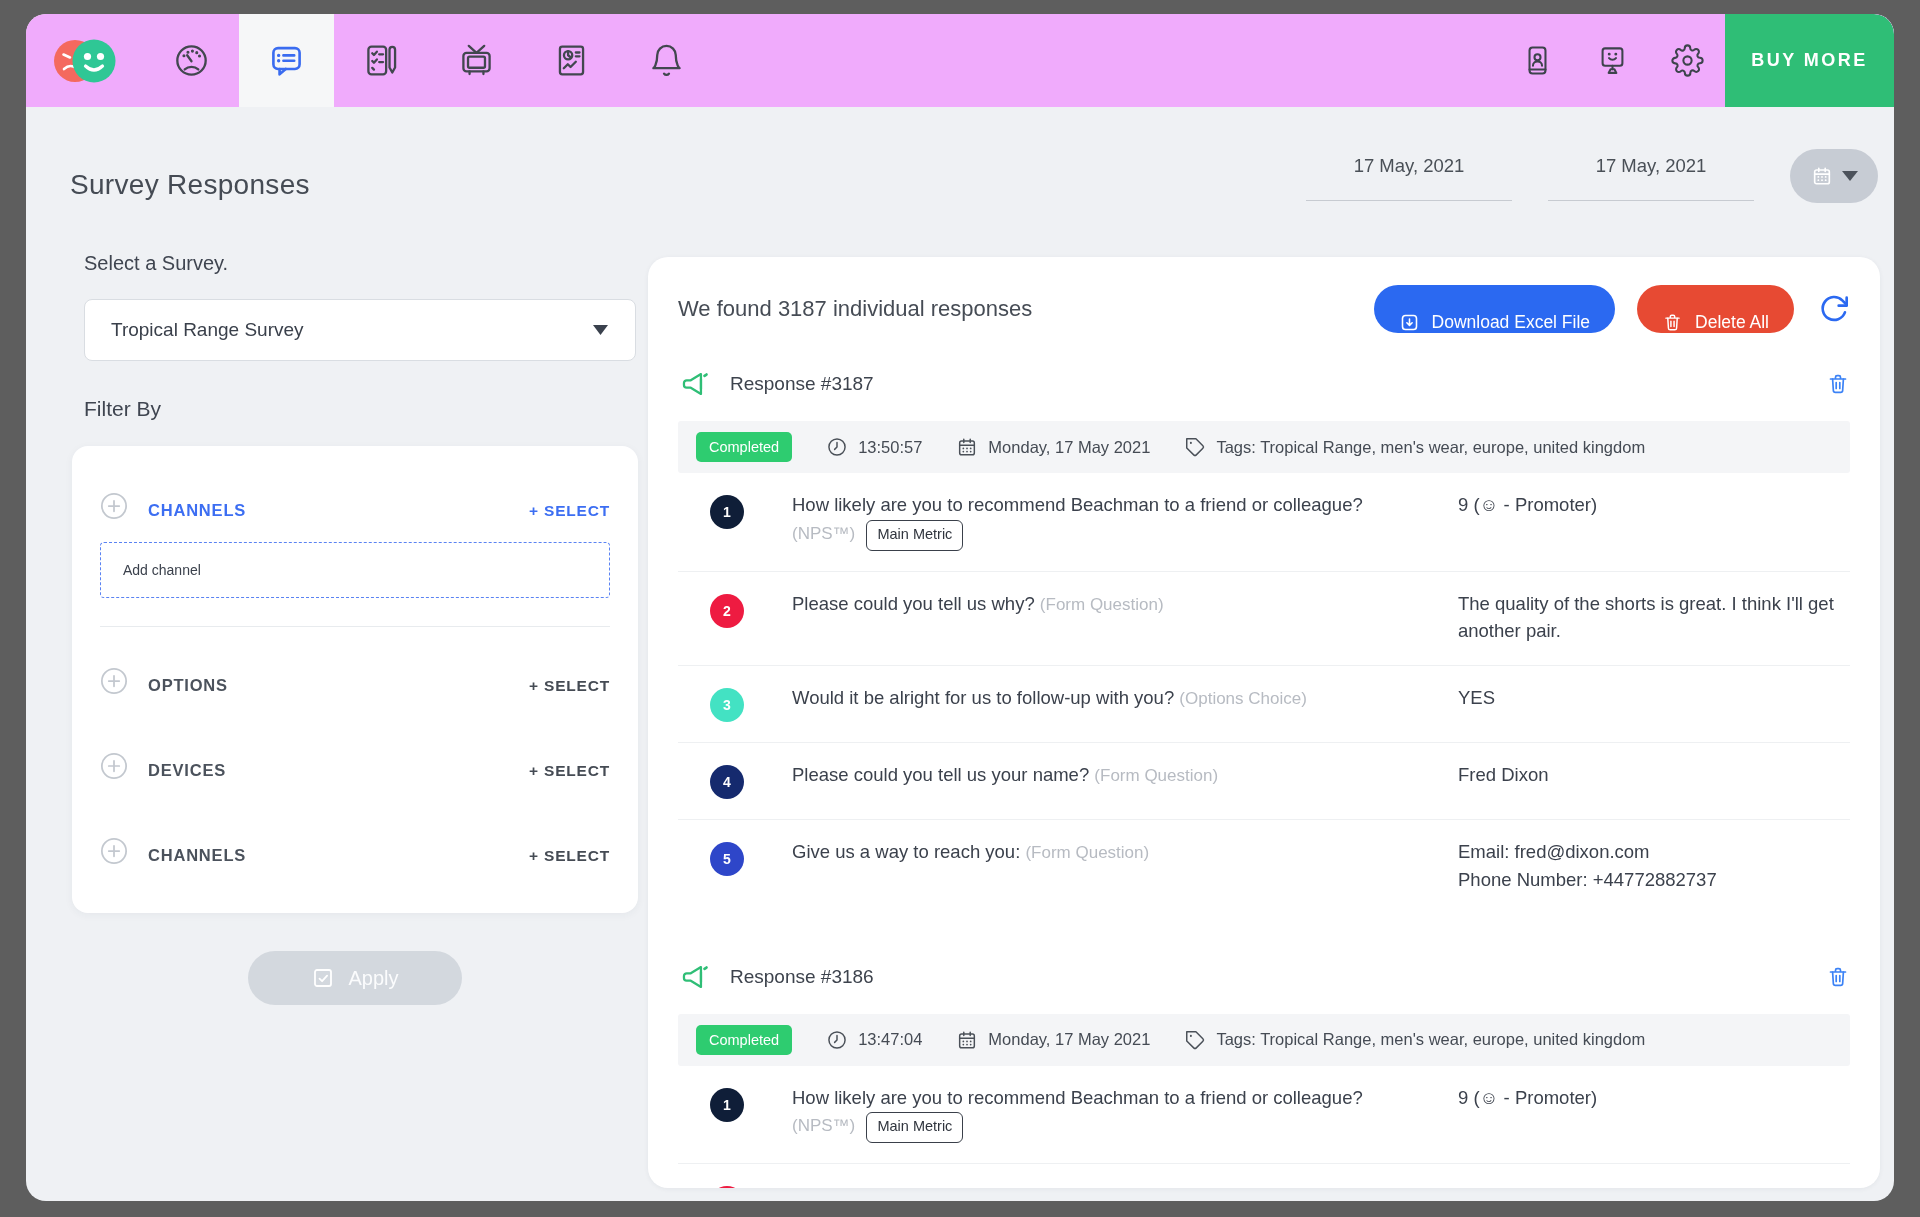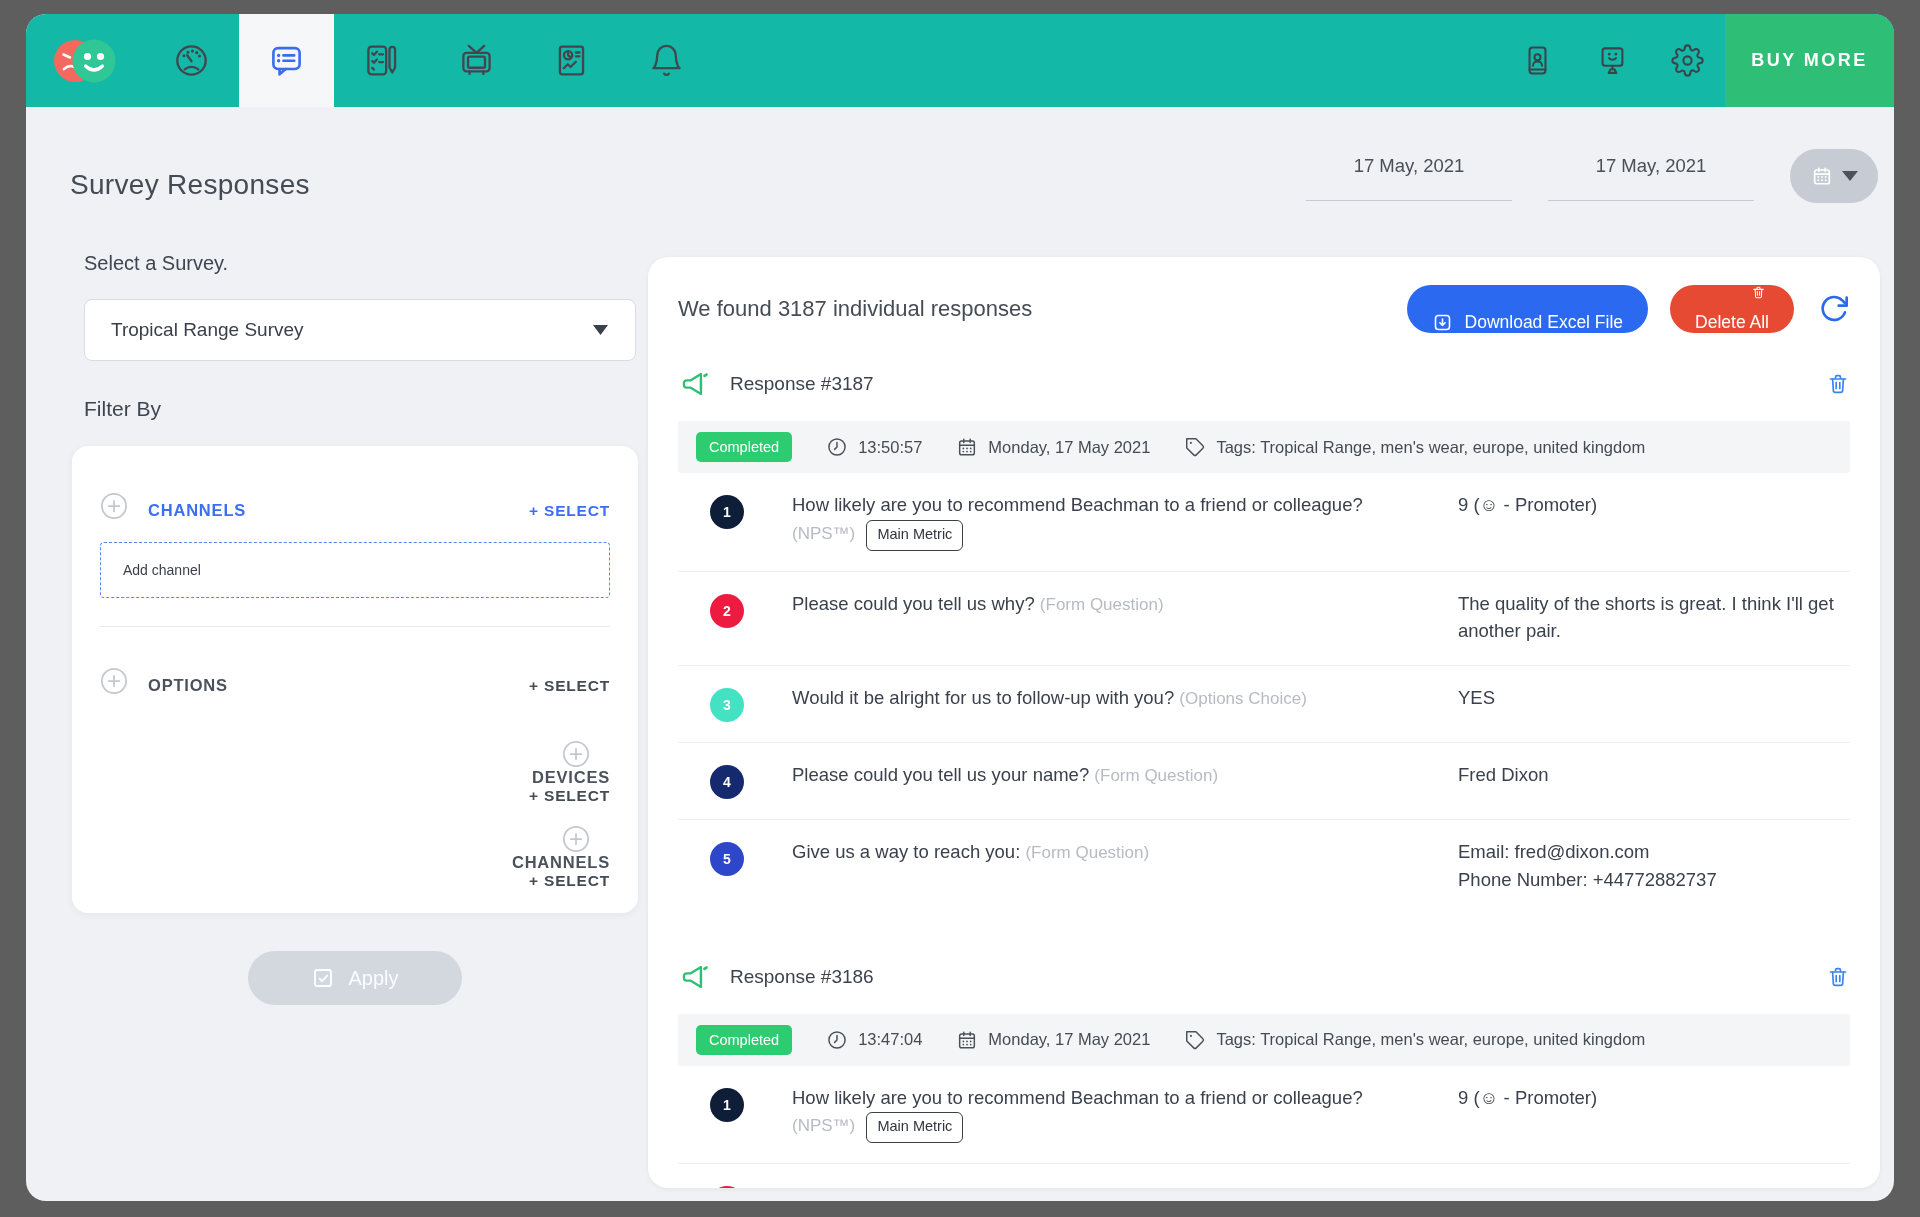--- a/index.html
+++ b/index.html
@@ -8,21 +8,21 @@
     background:#5e5e5e;
     font-family:"Liberation Sans","DejaVu Sans",sans-serif;
     position:relative; overflow:hidden;
   }
   .window {
     position:absolute; left:26px; right:26px; top:14px; bottom:16px;
     background:#eff1f4; border-radius:20px; overflow:hidden;
   }
   
   .nav {
-    height:93px; background:#14b8a6; display:flex; align-items:stretch;
+    height:93px; background:#f0abfc; display:flex; align-items:stretch;
   }
   .logo { width:118px; display:flex; align-items:center; justify-content:center; }
   .tab { width:95px; display:flex; align-items:center; justify-content:center; color:#42474f; cursor:pointer; }
   .tab.active { background:#f6f7f8; color:#3a6cf0; }
   .tab svg { width:37px; height:37px; }
   .nav-spacer { flex:1; }
   .nav-icon { width:75px; display:flex; align-items:center; justify-content:center; color:#3d434c; cursor:pointer; }
   .nav-icon svg { width:33px; height:33px; }
   .buy-more {
     width:169px; border:none; color:#fff; font-family:inherit;
@@ -55,21 +55,21 @@
     border:1px solid #d9dde2; border-radius:8px; display:flex; align-items:center;
     padding:0 26px; font-size:19px; color:#3a404b; cursor:pointer;
   }
   .survey-select .grow { flex:1; }
   .filter-by { margin:36px 0 0 12px; font-size:21px; font-weight:500; color:#3f4550; }
   .filter-card {
     margin-top:25px; background:#fff; border-radius:16px;
     box-shadow:0 2px 8px rgba(40,50,70,.05); padding:34px 28px 48px;
   }
   .filter-row { display:flex; align-items:flex-end; height:40px; }
-  .filter-row + .filter-row { margin-top:45px;flex-direction:column; }
+  .filter-row + .filter-row { margin-top:45px; }
   .plus-icon { width:28px; height:28px; color:#c3c8cf; margin-right:20px; flex:none; }
   .plus-icon svg { width:28px; height:28px; }
   .f-label { font-size:16.5px; font-weight:bold; letter-spacing:.8px; color:#4b525c; flex:1; }
   .f-action { font-size:15.5px; font-weight:bold; letter-spacing:.8px; color:#454b54; cursor:pointer; }
   .f-label.blue, .f-action.blue { color:#3c6ef2; }
   .add-channel {
     margin:22px 0 0 0; height:56px; border:1.5px dashed #5a83f3; border-radius:4px;
     display:flex; align-items:center; padding-left:22px; font-size:14px; color:#3b414c; cursor:pointer;
   }
   .card-divider { height:1px; background:#e8ebee; margin:28px 0; }
@@ -86,21 +86,21 @@
     box-shadow:0 1px 5px rgba(40,50,70,.06);
   }
   .panel-head { display:flex; align-items:center; margin-top:28px; height:48px; }
   .panel-title { flex:1; font-size:22px; font-weight:500; color:#464c55; }
   .btn-pill {
     height:48px; border:none; border-radius:24px; color:#fff; font-family:inherit;
     font-size:17.5px; font-weight:500; display:flex; align-items:flex-end; gap:12px;
     padding:0 25px; cursor:pointer;
   }
   .btn-pill svg { width:21px; height:21px; }
-  .btn-delete { margin-left:22px;flex-direction:column; }
+  .btn-delete { margin-left:22px; }
   .refresh { margin-left:24px; width:32px; height:32px; color:#2b69f1; cursor:pointer; flex:none; }
   .refresh svg { width:32px; height:32px; }
   .resp-head { display:flex; align-items:center; margin-top:34px; }
   .resp-head.second { margin-top:46px; }
   .megaphone { width:36px; height:34px; color:#2fbe76; flex:none; }
   .megaphone svg { width:36px; height:34px; }
   .resp-title { margin-left:16px; font-size:19px; color:#3d434d; flex:1; }
   .trash-sm { width:24px; height:26px; color:#3b82f6; cursor:pointer; flex:none; }
   .trash-sm svg { width:24px; height:26px; }
   .meta-bar {

